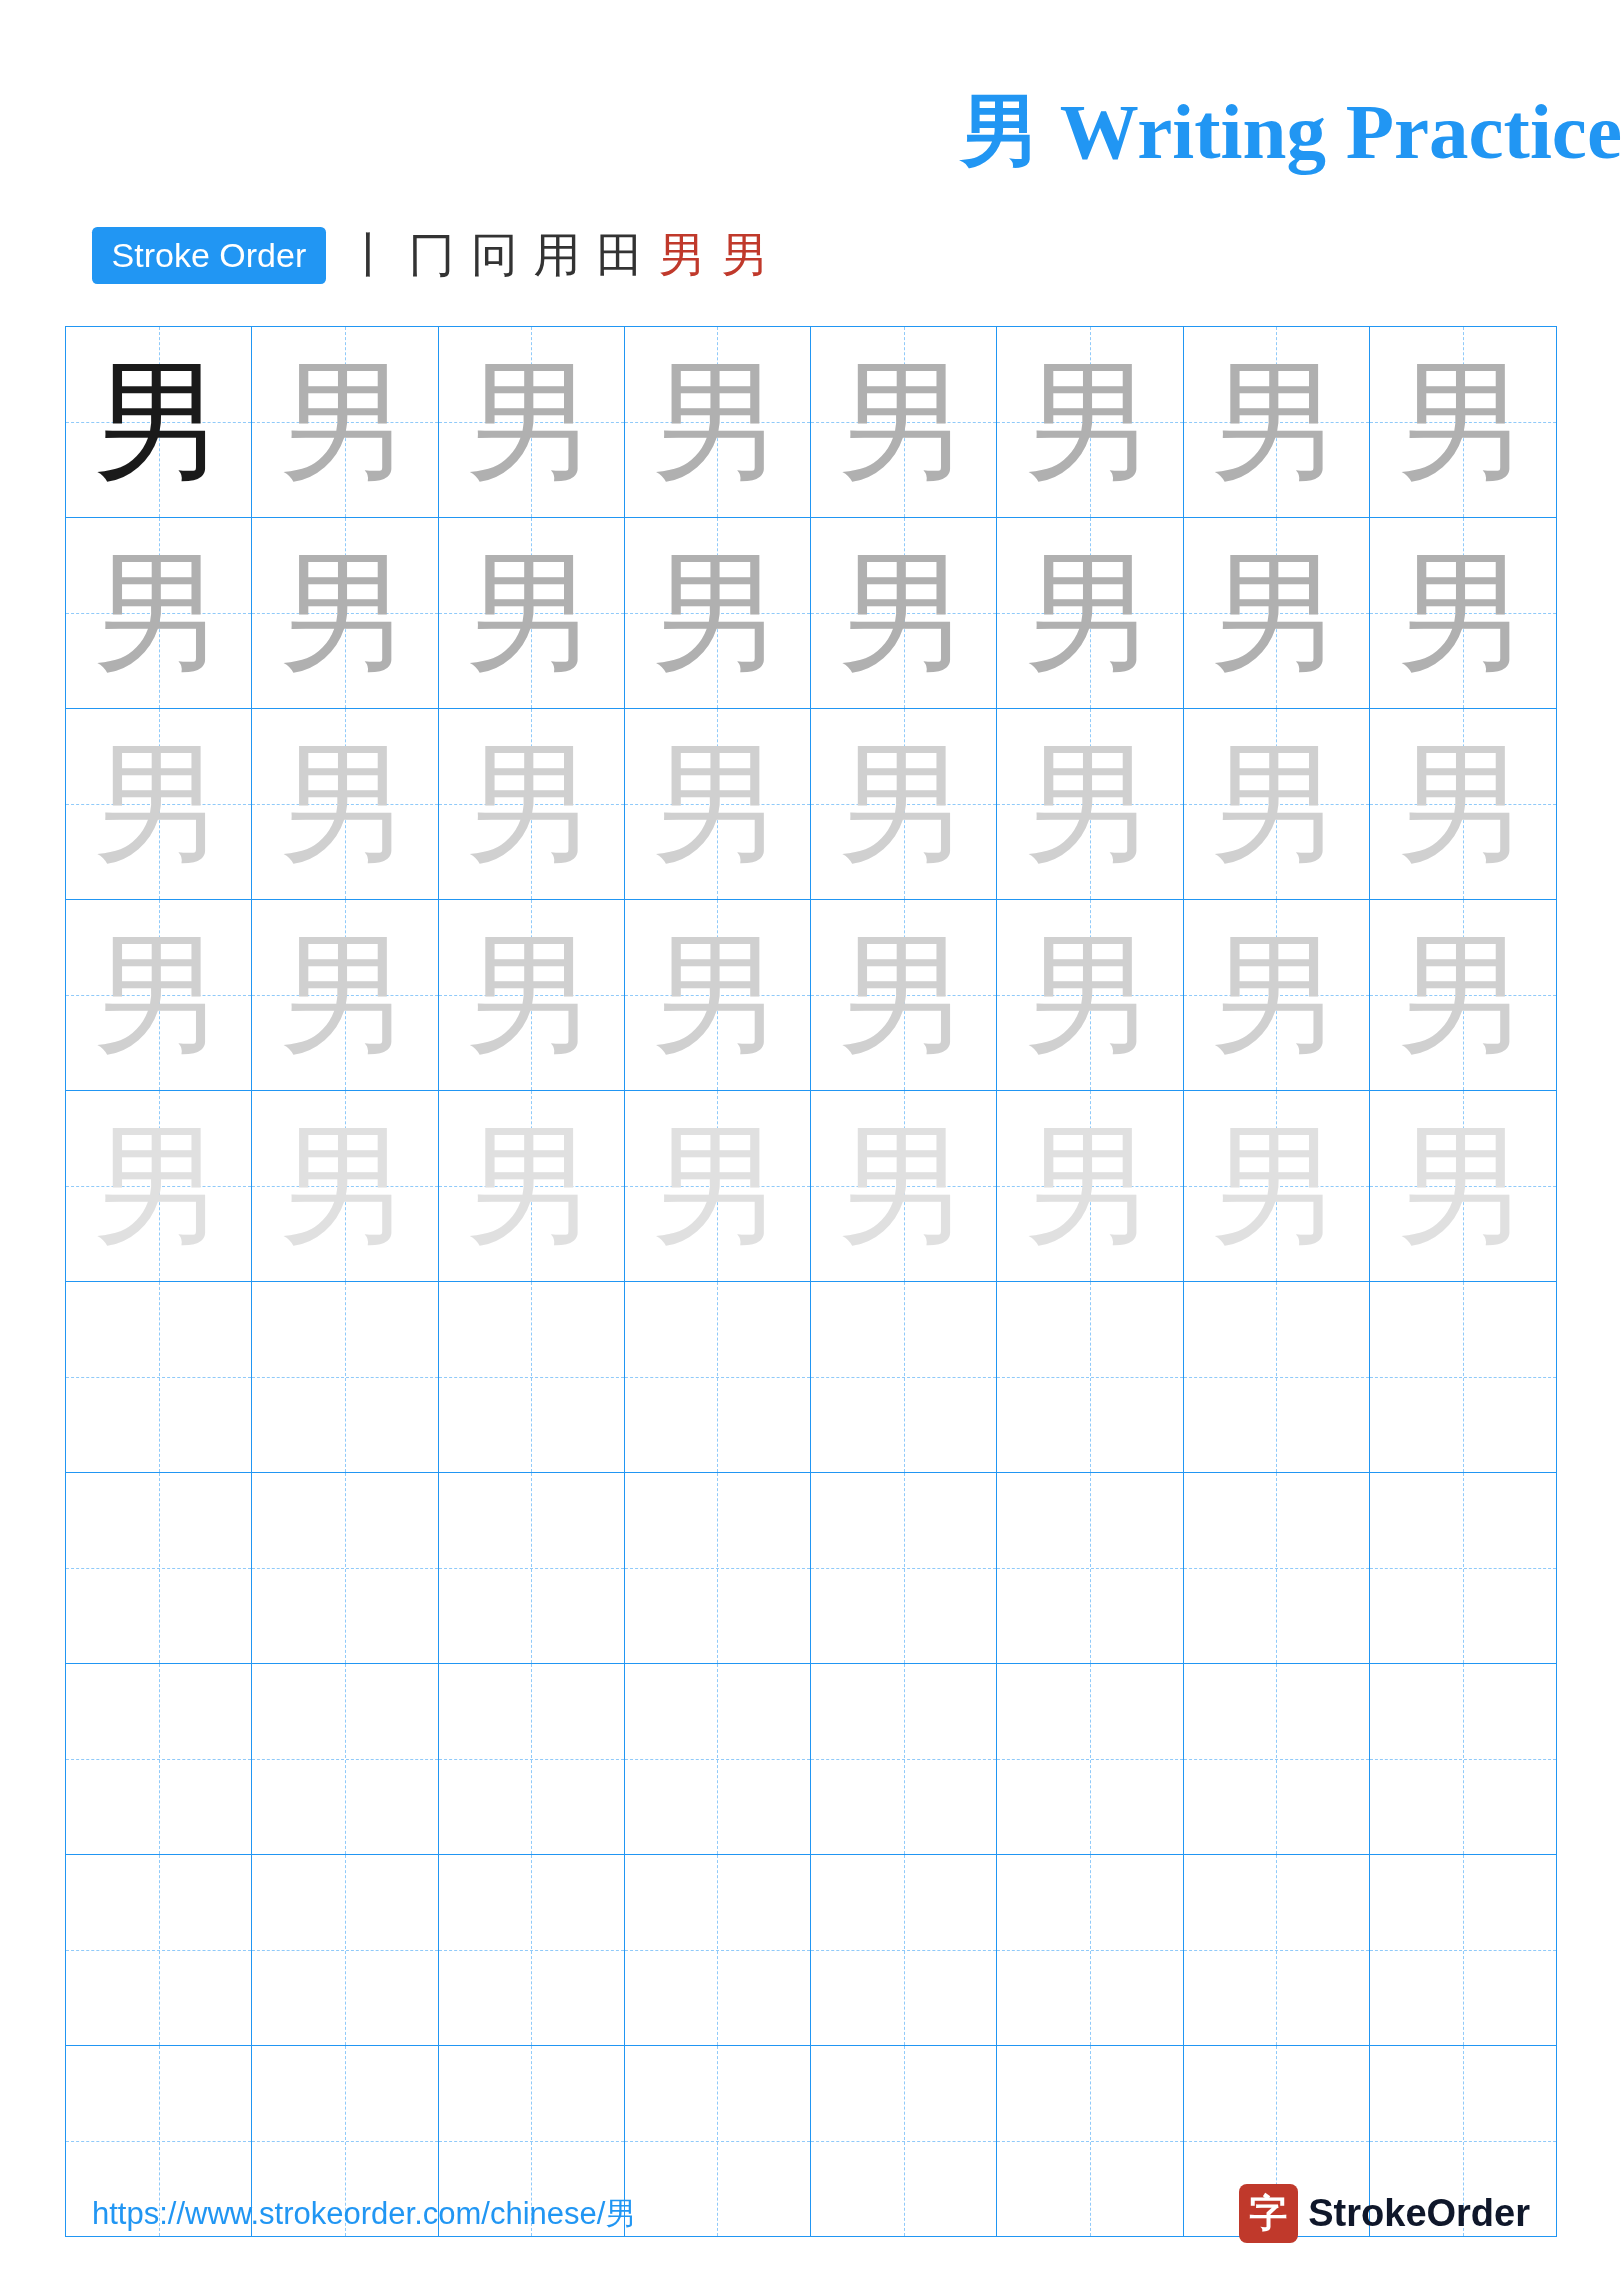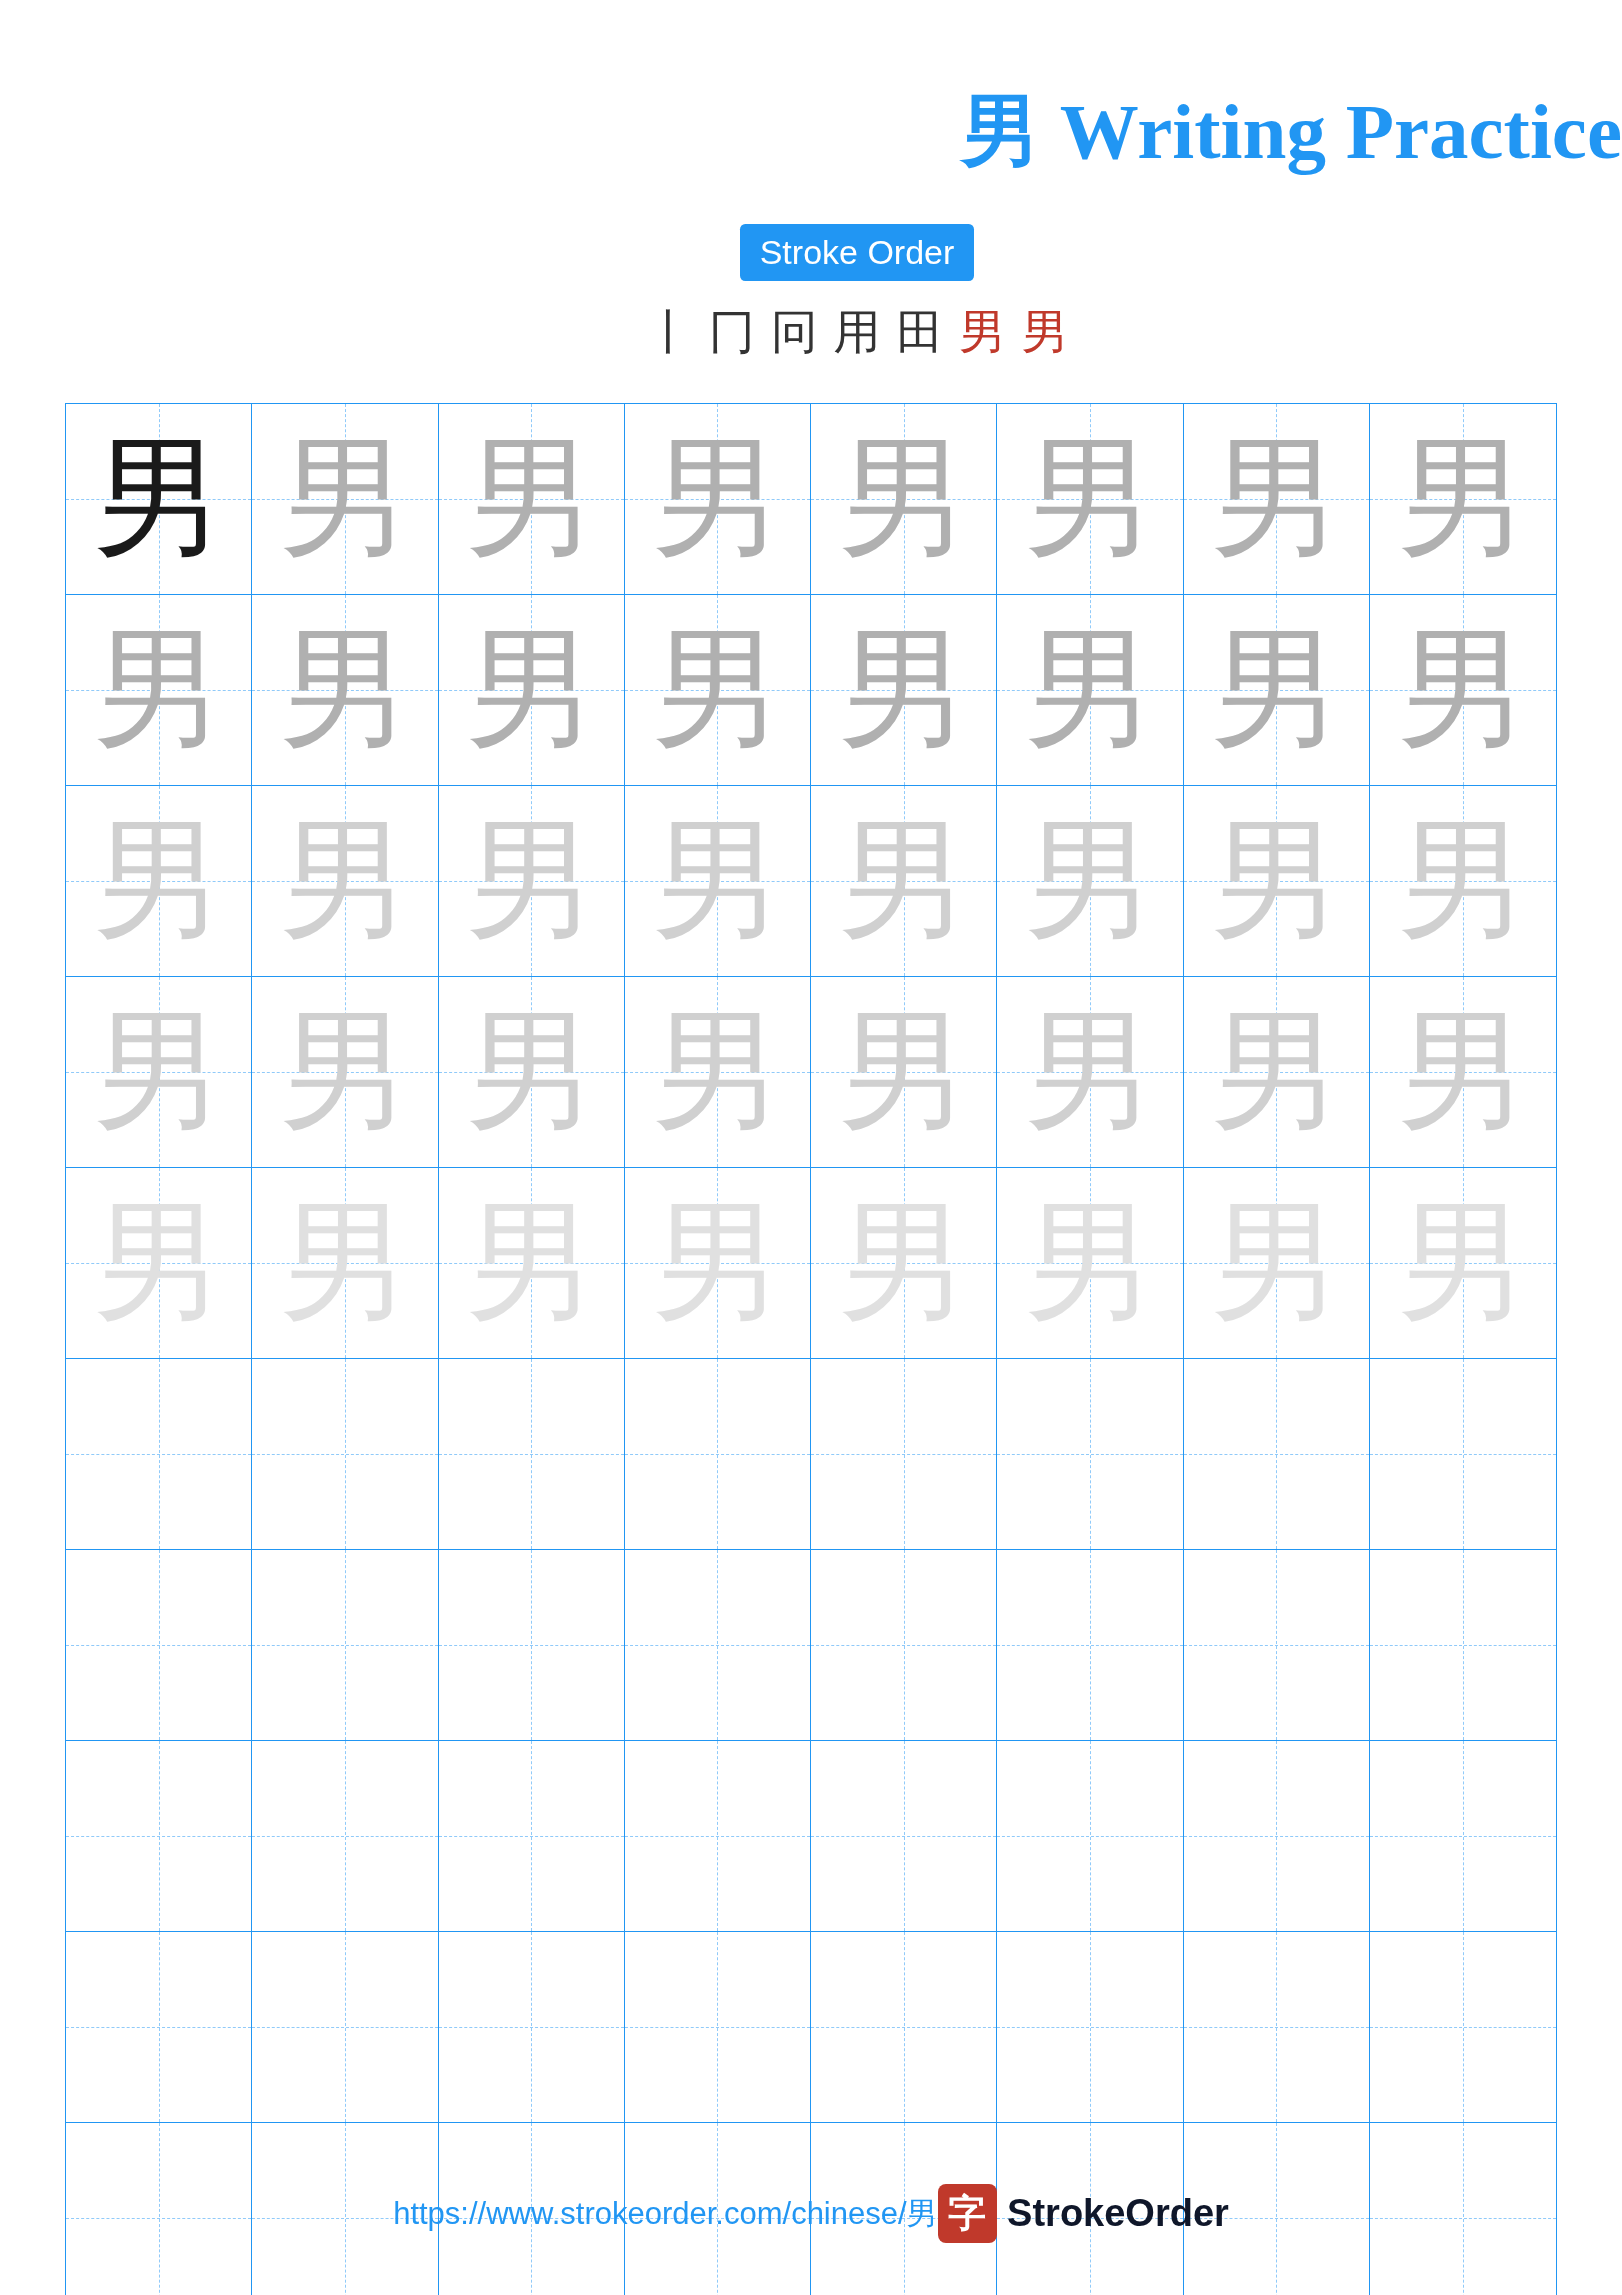--- a/index.html
+++ b/index.html
@@ -21,21 +21,20 @@
       font-weight: bold;
       color: #2196F3;
     }
 
     .stroke-order-section {
       display: flex;
       align-items: center;
       padding-left: 92px;
       margin-bottom: 39px;
       gap: 19.6px;
-      flex-direction: column;
     }
 
     .stroke-order-badge {
       background: #2196F3;
       color: white;
       font-size: 34px;
       padding: 9.2px 19.6px;
       border-radius: 5.2px;
       font-family: sans-serif;
       white-space: nowrap;
@@ -123,21 +122,21 @@
       color: #e0e0e0;
     }
 
     
     .footer {
       position: absolute;
       bottom: 52px;
       left: 0;
       right: 0;
       display: flex;
-      justify-content: center;
+      justify-content: space-between;
       align-items: center;
       padding: 0 92px;
     }
 
     .footer-url {
       color: #2196F3;
       font-size: 31px;
       font-family: sans-serif;
     }
 

